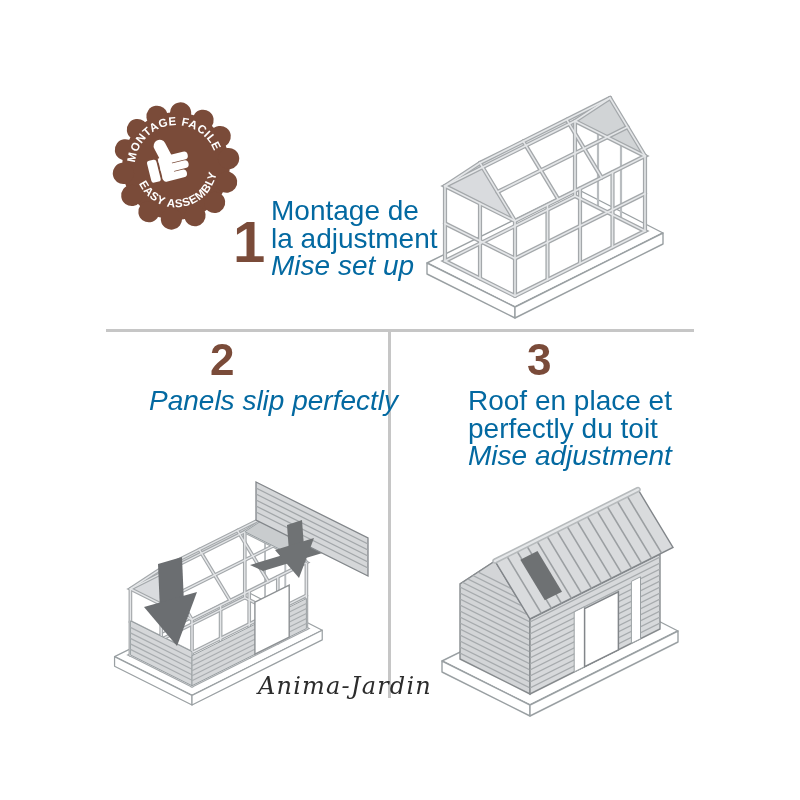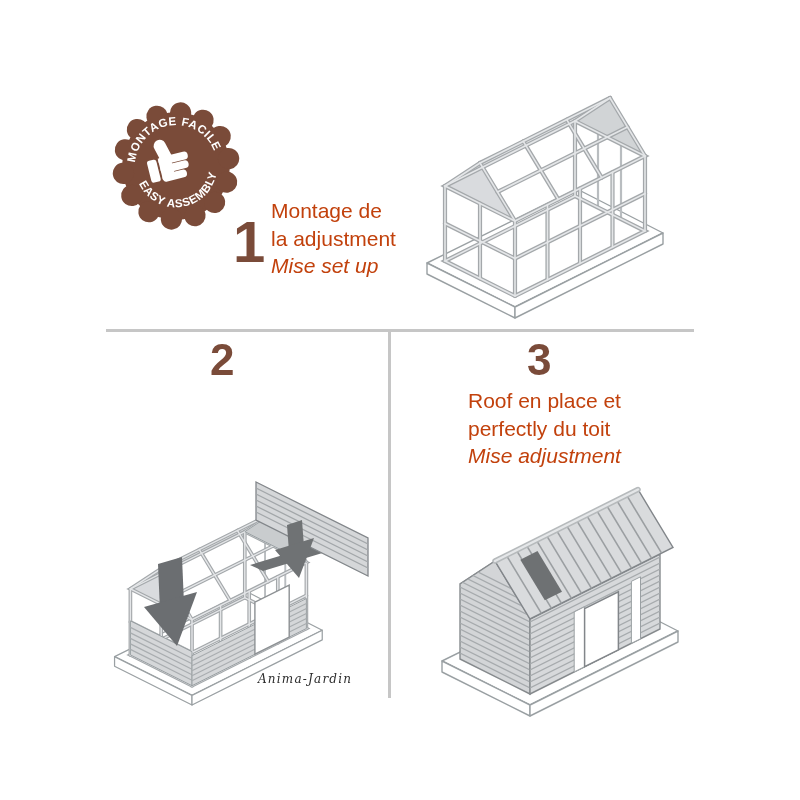--- a/index.html
+++ b/index.html
@@ -8,33 +8,33 @@
     font-family:"Liberation Sans",sans-serif;color:#3a3a3a;
   }
   .abs{position:absolute;}
   .badge{left:112px;top:102px;width:128px;height:128px;}
   .badge svg{width:100%;height:100%;display:block;}
   .arc-text{font-family:"Liberation Sans",sans-serif;font-weight:bold;font-size:9px;fill:#ffffff;letter-spacing:.45px;}
   .stepnum{color:#7a4b39;font-weight:bold;line-height:1;}
   .num1{left:233px;top:213px;font-size:58px;}
   .num2{left:210px;top:338px;font-size:44px;}
   .num3{left:527px;top:338px;font-size:44px;}
-  .caption{font-size:21px;line-height:27.5px;color:#c2410c;white-space:nowrap;}
+  .caption{font-size:28px;line-height:27.5px;color:#0369a1;white-space:nowrap;}
   .caption .en{font-style:italic;}
   .cap1{left:271px;top:197px;}
   .cap2{left:149px;top:387px;}
   .cap3{left:468px;top:387px;}
   .hdiv{left:106px;top:329px;width:588px;height:3px;background:#c6c6c6;}
   .vdiv{left:388px;top:329px;width:3px;height:369px;background:#c6c6c6;}
   .illus svg{width:100%;height:100%;display:block;}
   .illus1{left:415px;top:85px;width:280px;height:238px;}
   .illus2{left:100px;top:468px;width:300px;height:245px;}
   .illus3{left:430px;top:483px;width:280px;height:238px;}
   .brand{left:258px;top:672px;font-family:"DejaVu Serif",serif;font-style:italic;
-         font-size:12px;letter-spacing:1.2px;color:#2c2c2c;white-space:nowrap;}
+         font-size:24px;letter-spacing:1.2px;color:#2c2c2c;white-space:nowrap;}
 </style>
 </head>
 <body>
 
 <div class="canvas">
 
   <div class="abs badge">
     <svg viewBox="0 0 100 100">
       <g transform="rotate(-8 50 50)">
         <g fill="#7a4b39">
@@ -138,20 +138,21 @@
         </g>
       </g>
     </svg>
   </div>
 
   <div class="abs hdiv"></div>
   <div class="abs vdiv"></div>
 
   <div class="abs stepnum num2">2</div>
   <div class="abs caption cap2">
+    <div class="en">Panels slip perfectly</div>
   </div>
 
   <div class="abs illus illus2">
     <svg viewBox="0 0 300 245">
       <use href="#frame-g" transform="translate(4,32) scale(0.88)"></use>
 
       <polygon points="30.4,186.9 92,217.7 92,183.7 30.4,152.9" fill="#d5d7d9" stroke="#9aa0a3" stroke-width="1"></polygon>
       <g stroke="#a9adb0" stroke-width="1.2">
         <line x1="30.4" y1="181.4" x2="92" y2="212.2"></line>
           <line x1="30.4" y1="175.9" x2="92" y2="206.7"></line>

